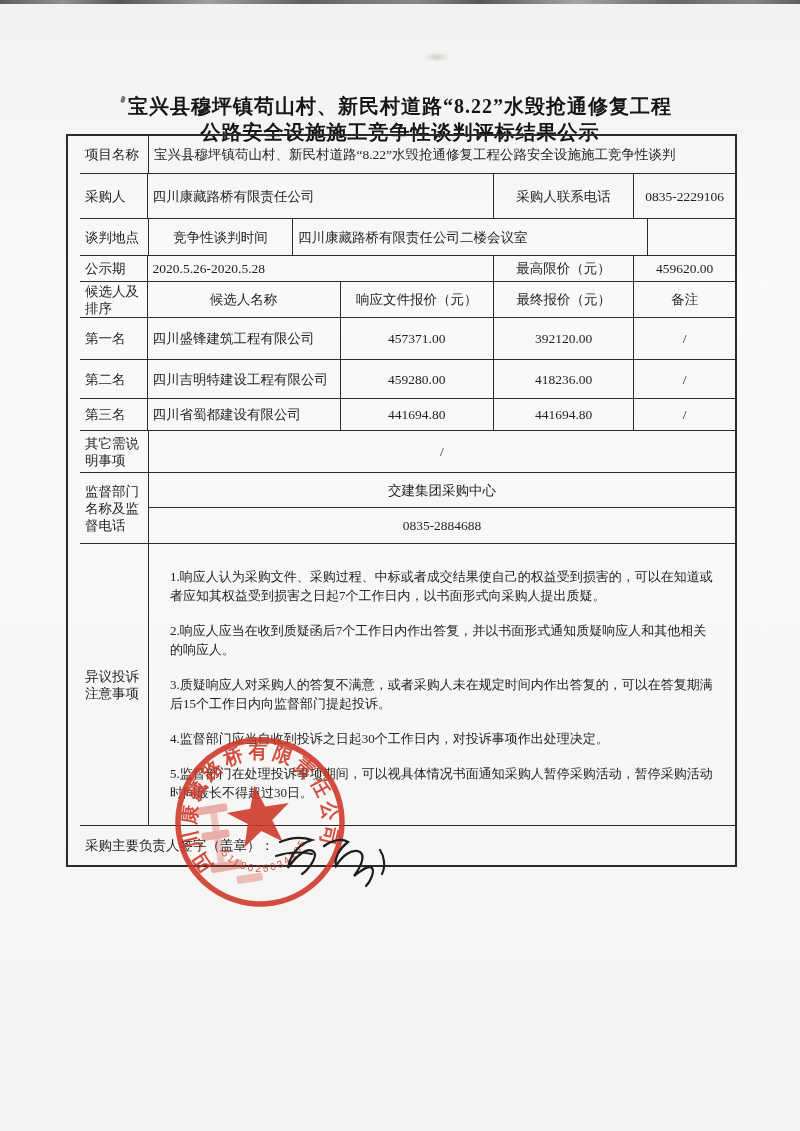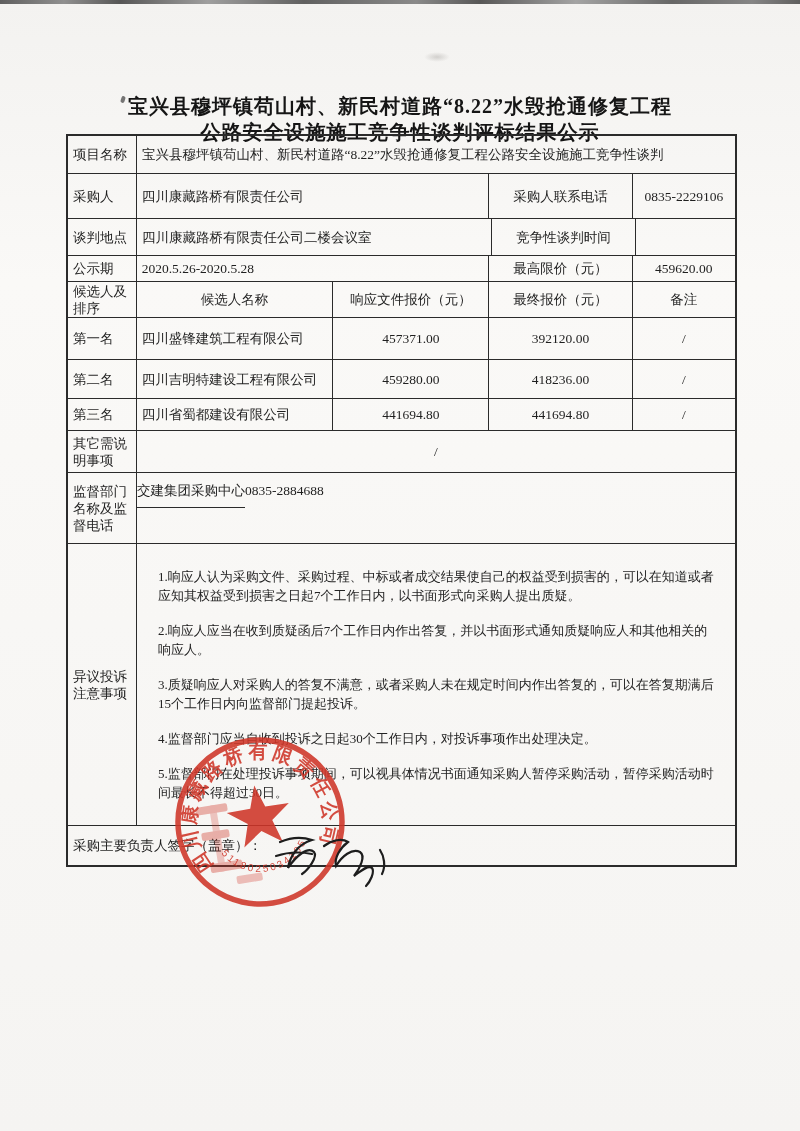--- a/index.html
+++ b/index.html
@@ -14,37 +14,37 @@
     background:linear-gradient(90deg,#3a3a3a 0%,#777 8%,#2f2f2f 15%,#8a8a8a 26%,#3c3c3c 38%,#6f6f6f 52%,#303030 60%,#909090 72%,#444 84%,#6a6a6a 94%,#3a3a3a 100%);
   }
   .smudge{position:absolute;left:424px;top:52px;width:26px;height:10px;border-radius:50%;
     background:radial-gradient(ellipse at center,rgba(120,115,110,.28),rgba(120,115,110,0) 70%);}
   .title-dot{position:absolute;left:121px;top:96px;width:4px;height:7px;border-radius:2px;
     background:#4a4a4a;opacity:.75;transform:rotate(18deg);}
   .title{position:absolute;left:0;top:93px;width:800px;text-align:center;
     font-weight:bold;font-size:20px;line-height:26px;letter-spacing:1px;color:#151515;}
   
   .doc-table{position:absolute;left:66px;top:134px;width:671px;
-    border:2px solid #2b2b2b;box-sizing:border-box;font-size:13.5px;line-height:17px;}
+    border:2px solid #2b2b2b;box-sizing:border-box;font-size:13.5px;line-height:17px;padding-left:12px;}
   .tr{display:flex;border-bottom:1.5px solid #2b2b2b;box-sizing:border-box;}
   .tr:last-child{border-bottom:none;}
   .td{border-right:1.5px solid #2b2b2b;box-sizing:border-box;
     padding:2px 5px;display:flex;align-items:center;overflow:hidden;}
   .td.lastcol{border-right:none;}
   .td.c{justify-content:center;text-align:center;}
   .w-label{width:69px;}
   .w-val{width:355px;}
   .w-rlabel{width:144px;}
   .w-rval{width:103px;}
   .w-name{width:198px;}
   .w-resp{width:157px;}
   .w-final{width:144px;}
   .w-rem{width:103px;}
   .grow{flex:1;}
-  .stack{display:flex;flex-direction:row;flex:1;}
+  .stack{display:flex;flex-direction:column;flex:1;}
   .stack > .sub{display:flex;align-items:center;justify-content:center;border-bottom:1.5px solid #2b2b2b;box-sizing:border-box;}
   .stack > .sub:last-child{border-bottom:none;}
   .objection-text{font-size:13px;line-height:19px;text-align:left;color:#232323;}
   .objection-text div{margin:16px;}
   .sig-row{position:relative;}
   
   .stamp{position:absolute;left:160px;top:722px;width:200px;height:200px;
     transform:rotate(-9deg);opacity:.88;pointer-events:none;}
   .signature{position:absolute;left:268px;top:812px;width:130px;height:86px;pointer-events:none;}
 </style>
@@ -71,22 +71,22 @@
 
     <div class="tr" style="height:45px">
       <div class="td w-label">采购人</div>
       <div class="td w-val">四川康藏路桥有限责任公司</div>
       <div class="td w-rlabel c">采购人联系电话</div>
       <div class="td w-rval c lastcol">0835-2229106</div>
     </div>
 
     <div class="tr" style="height:37px">
       <div class="td w-label">谈判地点</div>
+      <div class="td w-rlabel c">竞争性谈判时间</div>
       <div class="td w-val">四川康藏路桥有限责任公司二楼会议室</div>
-      <div class="td w-rlabel c">竞争性谈判时间</div>
     </div>
 
     <div class="tr" style="height:26px">
       <div class="td w-label">公示期</div>
       <div class="td w-val">2020.5.26-2020.5.28</div>
       <div class="td w-rlabel c">最高限价（元）</div>
       <div class="td w-rval c lastcol">459620.00</div>
     </div>
 
     <div class="tr" style="height:36px">

